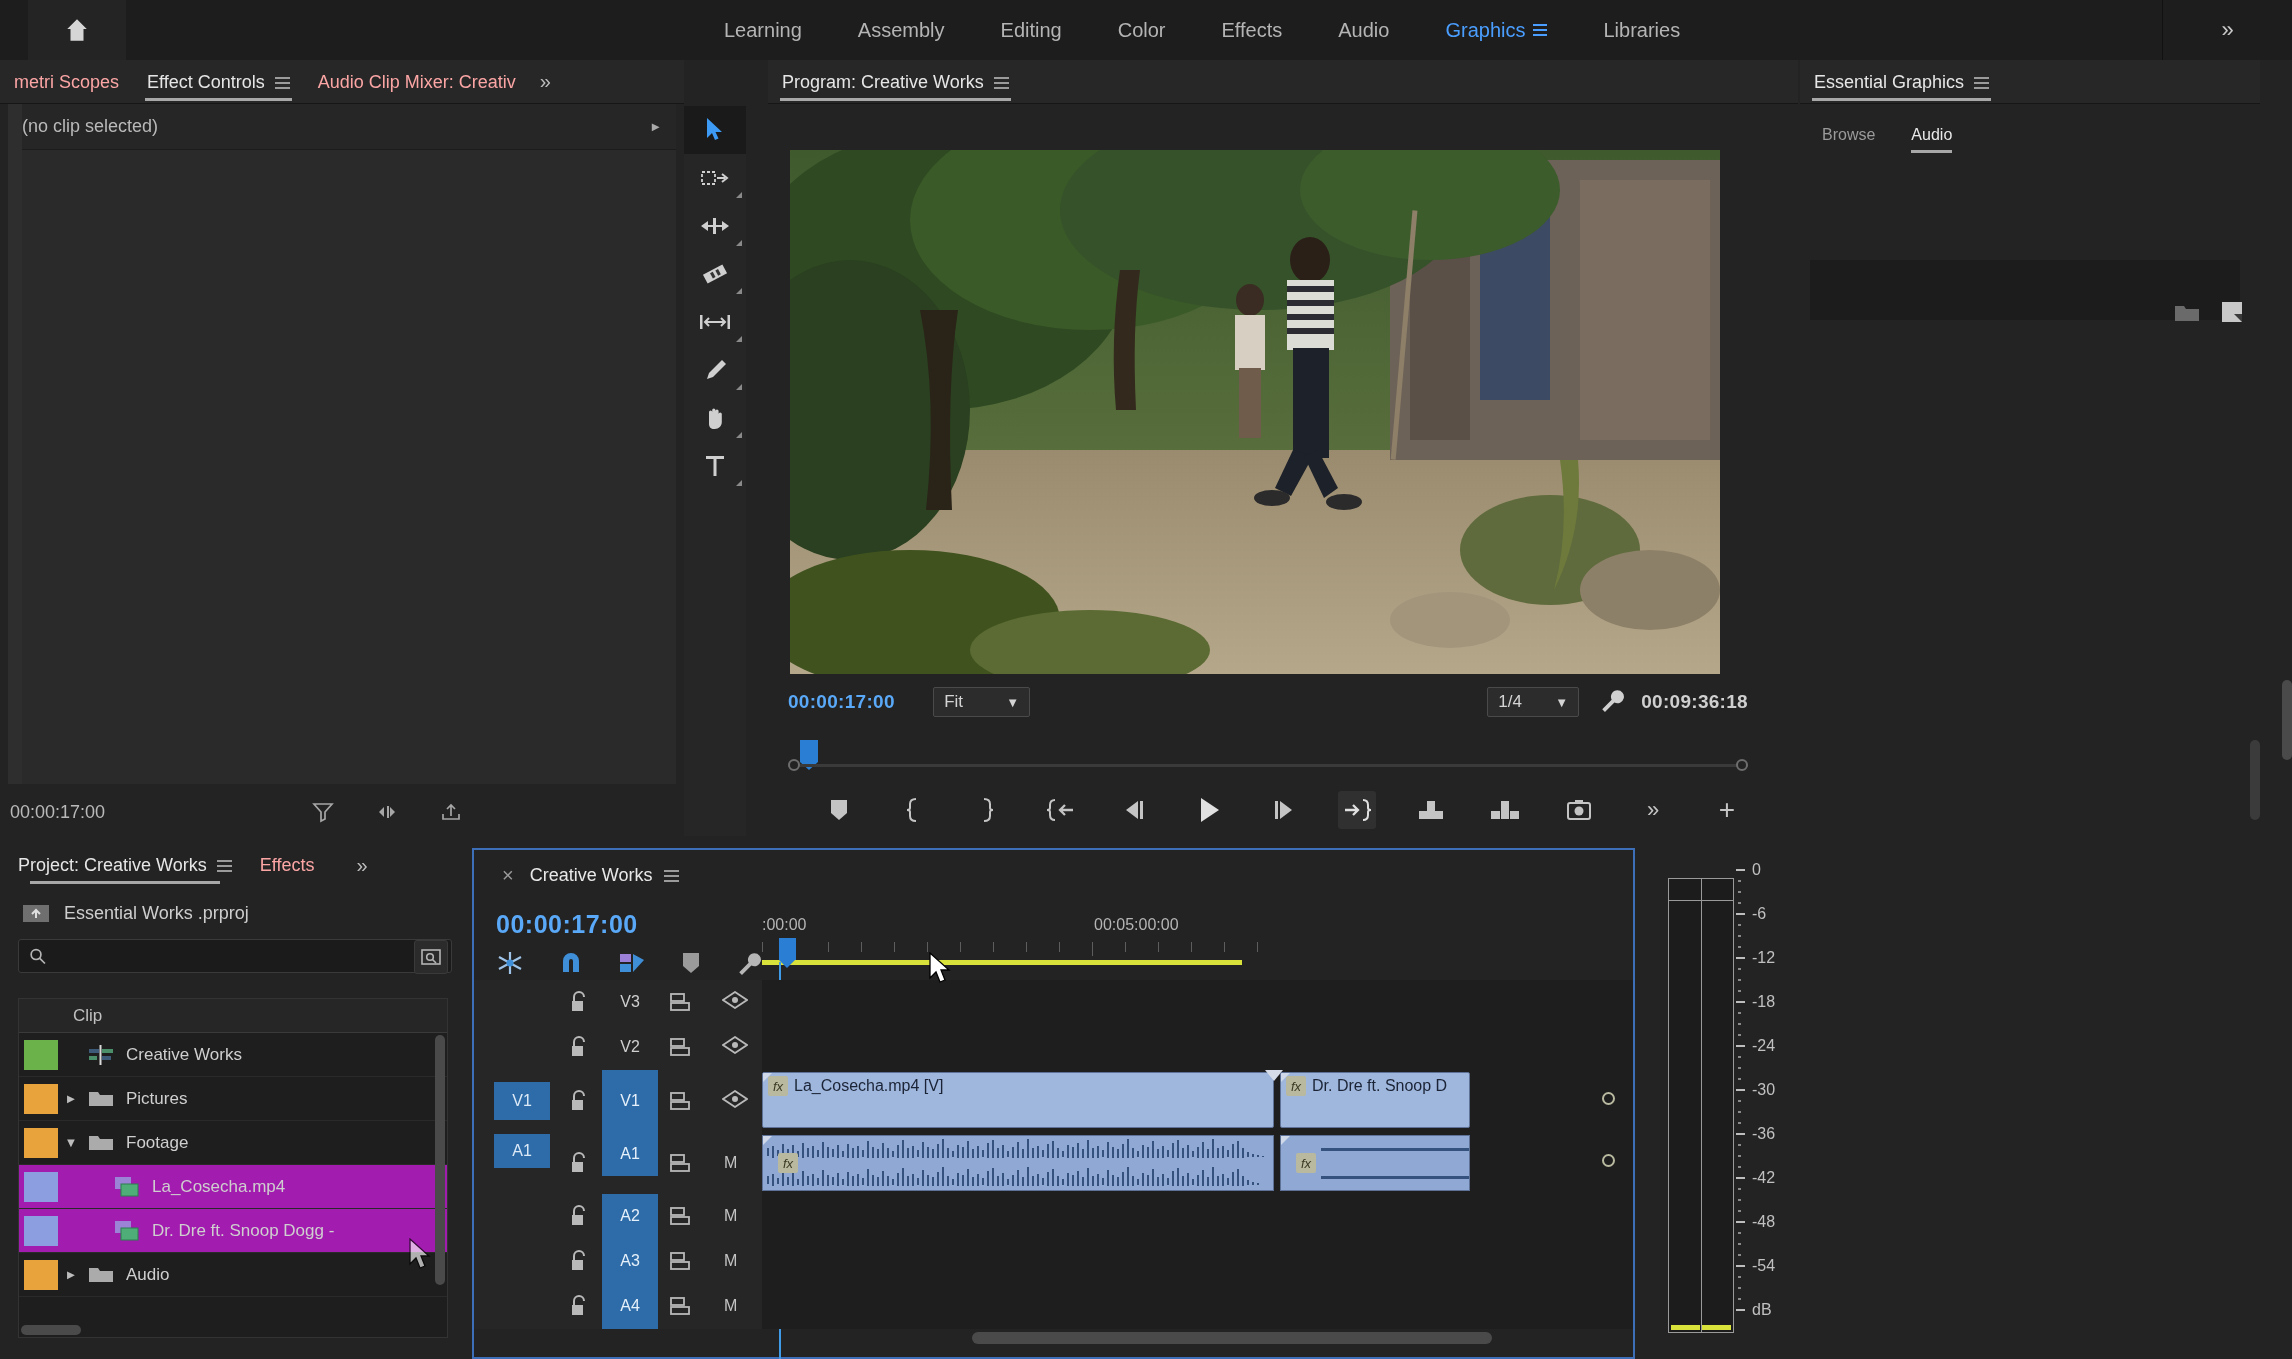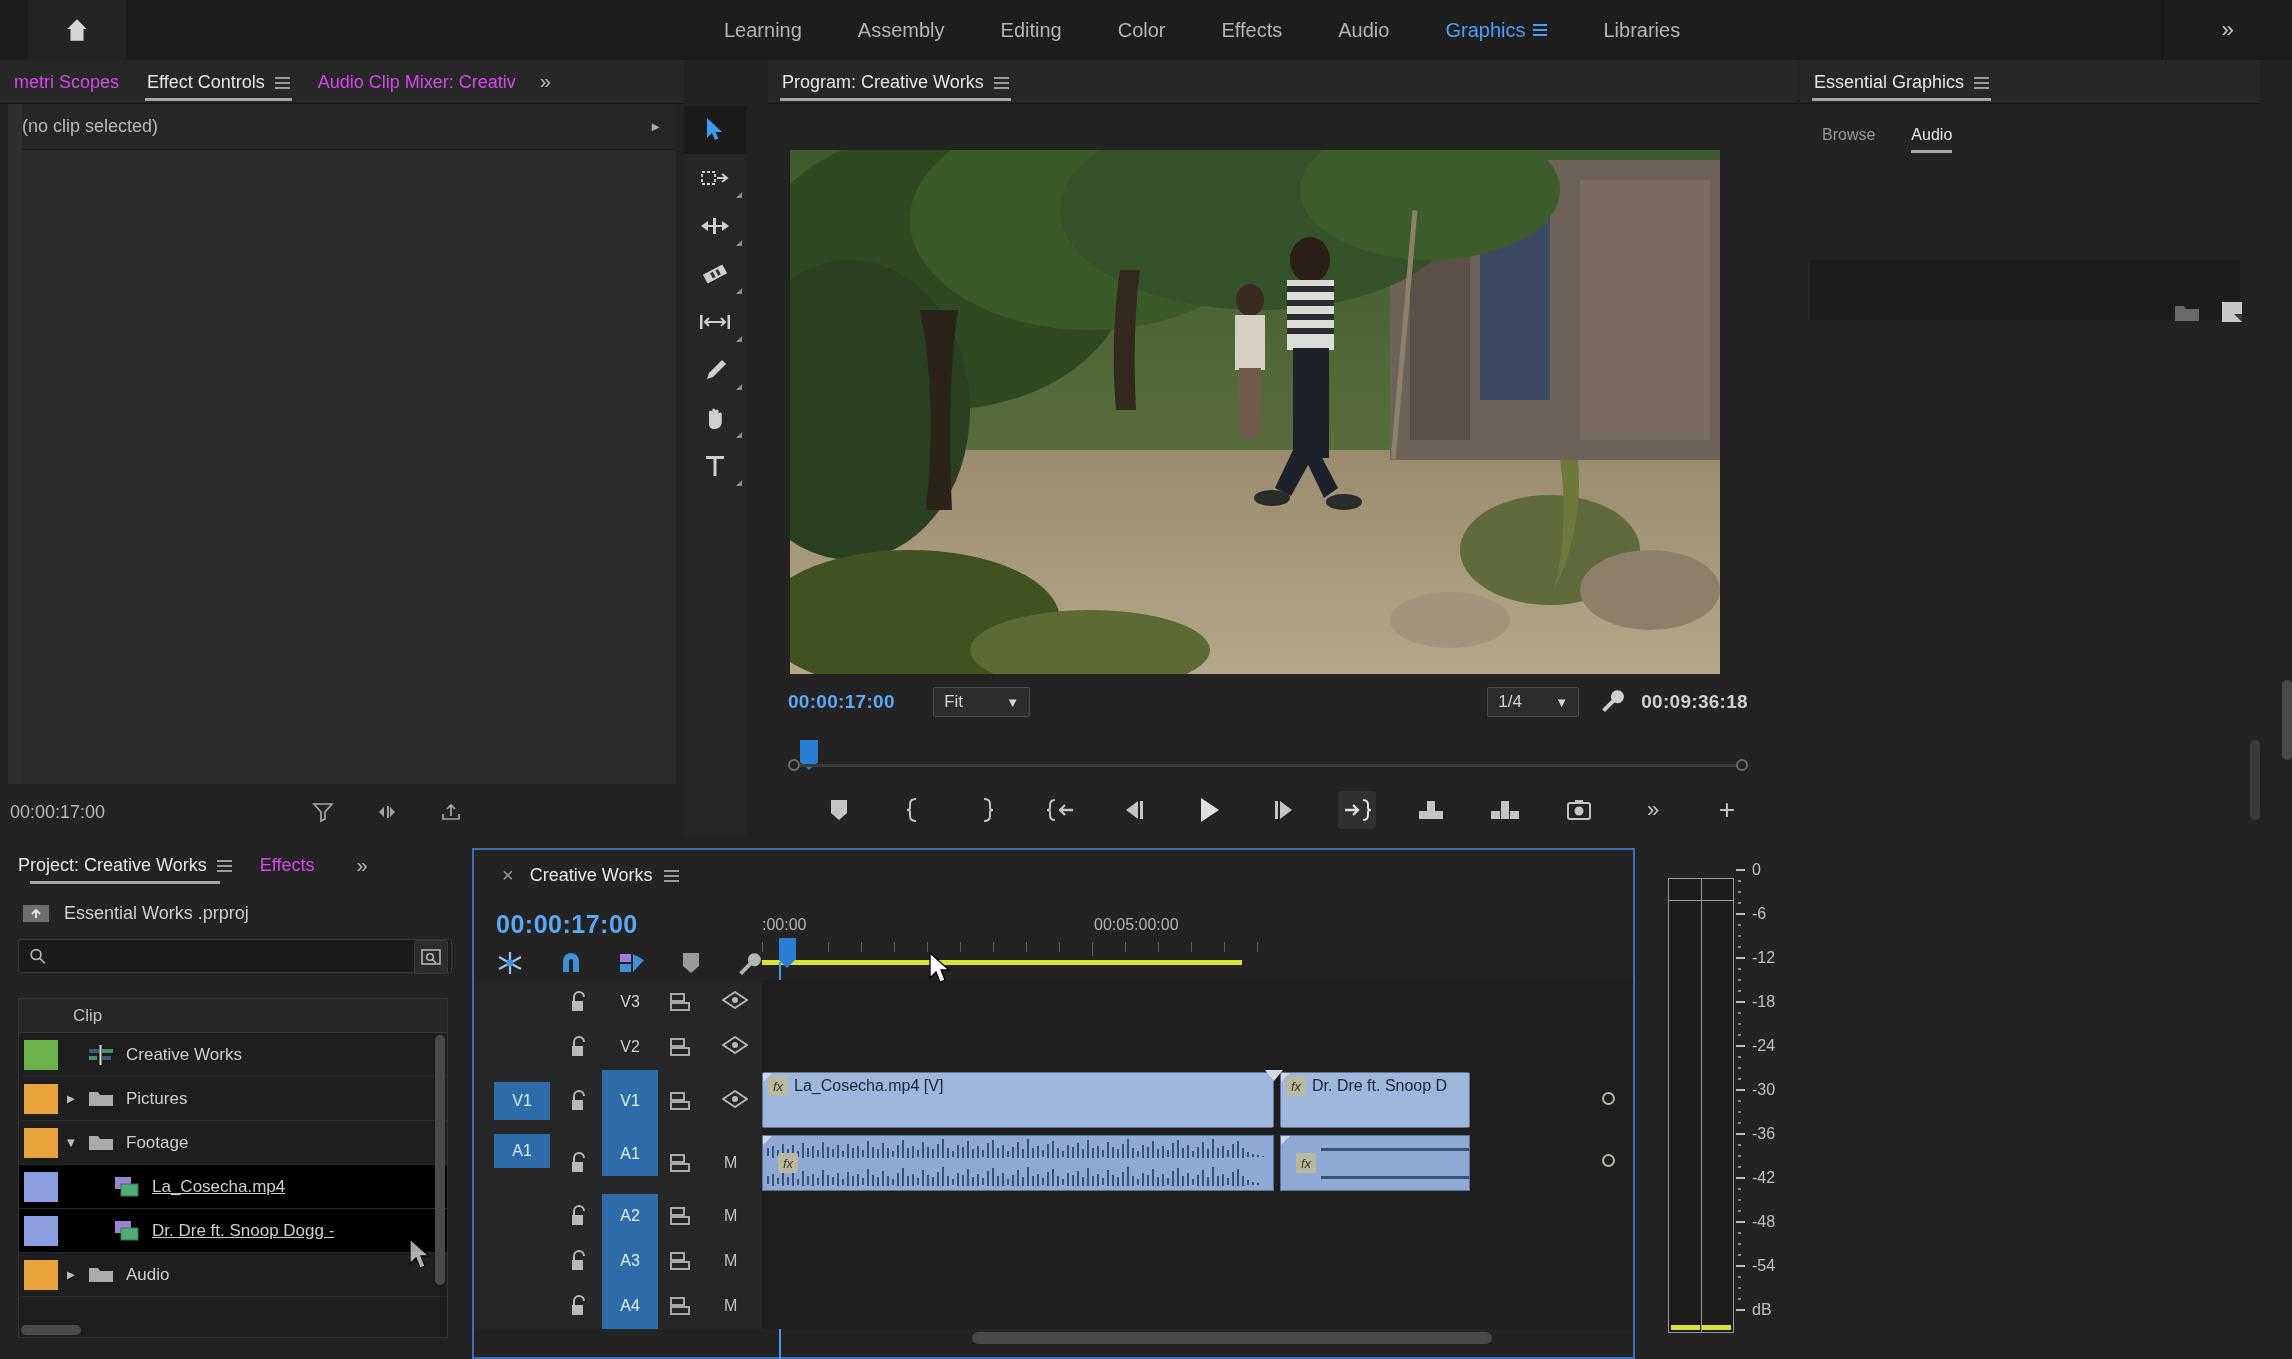--- a/index.html
+++ b/index.html
@@ -36,21 +36,21 @@
     font-size: 22px; color: #c8c8c8; border-left: 1px solid #111;
   }
 
   
   .panel { position: absolute; background: #232323; }
   .panel-tabs {
     height: 44px; background: #272727; display: flex; align-items: flex-end;
     border-bottom: 1px solid #161616;
   }
   .ptab {
-    font-size: 18px; color: #d946ef; padding: 0 14px 10px 14px;
+    font-size: 18px; color: #fca5a5; padding: 0 14px 10px 14px;
     display: flex; align-items: center; gap: 10px; white-space: nowrap; cursor: default;
     position: relative;
   }
   .ptab.active { color: #e6e6e6; }
   .ptab.active::after {
     content: ""; position: absolute; left: 12px; right: 12px; bottom: 2px;
     height: 3px; background: #a8a8a8;
   }
   .hamb { display: inline-flex; flex-direction: column; gap: 3px; }
   .hamb i { display: block; width: 15px; height: 2px; background: #9b9b9b; }
@@ -167,21 +167,21 @@
   }
   .bin-list { position: absolute; left: 18px; top: 158px; width: 430px; height: 340px; background: #1e1e1e; border: 1px solid #333; }
   .bin-head {
     height: 34px; background: #262626; border-bottom: 1px solid #3a3a3a;
     display: flex; align-items: center; padding-left: 54px; font-size: 17px; color: #c0c0c0;
   }
   .bin-row {
     height: 44px; display: flex; align-items: center; border-bottom: 1px solid #2a2a2a;
     font-size: 17px; color: #cfcfcf; position: relative;
   }
-  .bin-row.sel { background: #000000; text-decoration: underline; }
+  .bin-row.sel { background: #a21caf; }
   .lbl-chip { width: 34px; height: 30px; margin-left: 5px; flex: none; }
   .twisty { width: 26px; text-align: center; color: #bdbdbd; font-size: 13px; flex: none; }
   .bin-icon { width: 34px; display: flex; align-items: center; justify-content: center; flex: none; }
   .bin-name { padding-left: 8px; white-space: nowrap; overflow: hidden; }
   .bin-vscroll {
     position: absolute; right: 2px; top: 36px; width: 10px; height: 250px; background: #4a4a4a; border-radius: 5px;
   }
   .bin-hscroll {
     position: absolute; left: 2px; bottom: 2px; height: 10px; width: 60px; background: #4a4a4a; border-radius: 5px;
   }

